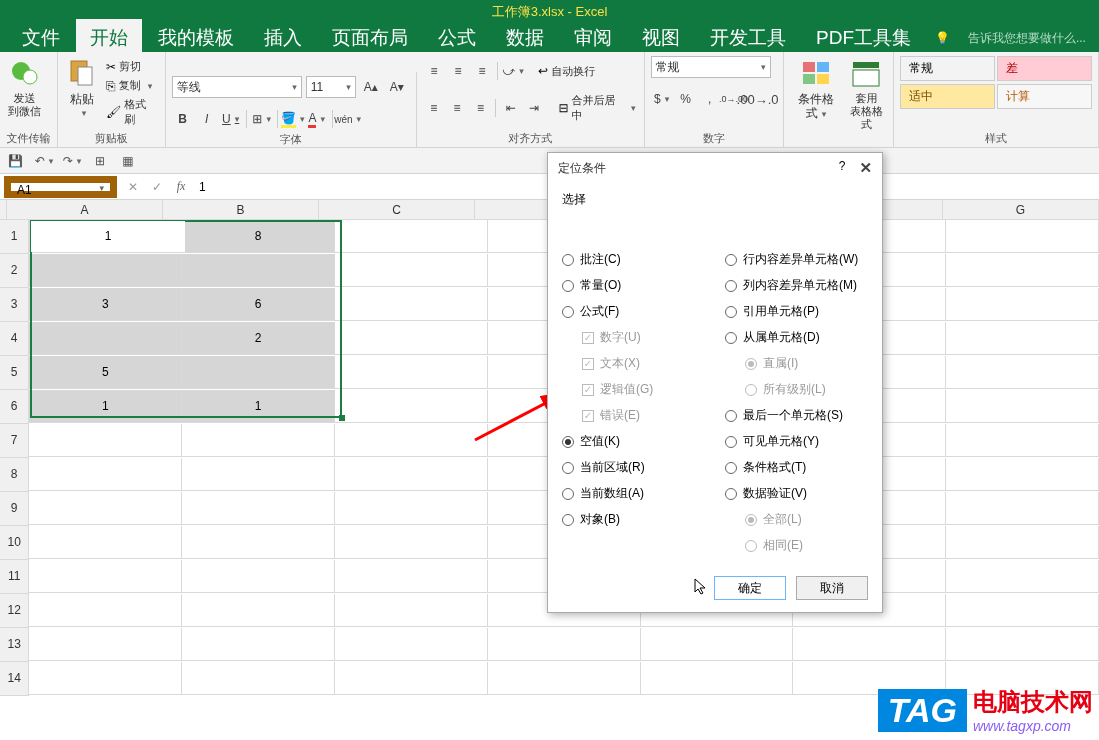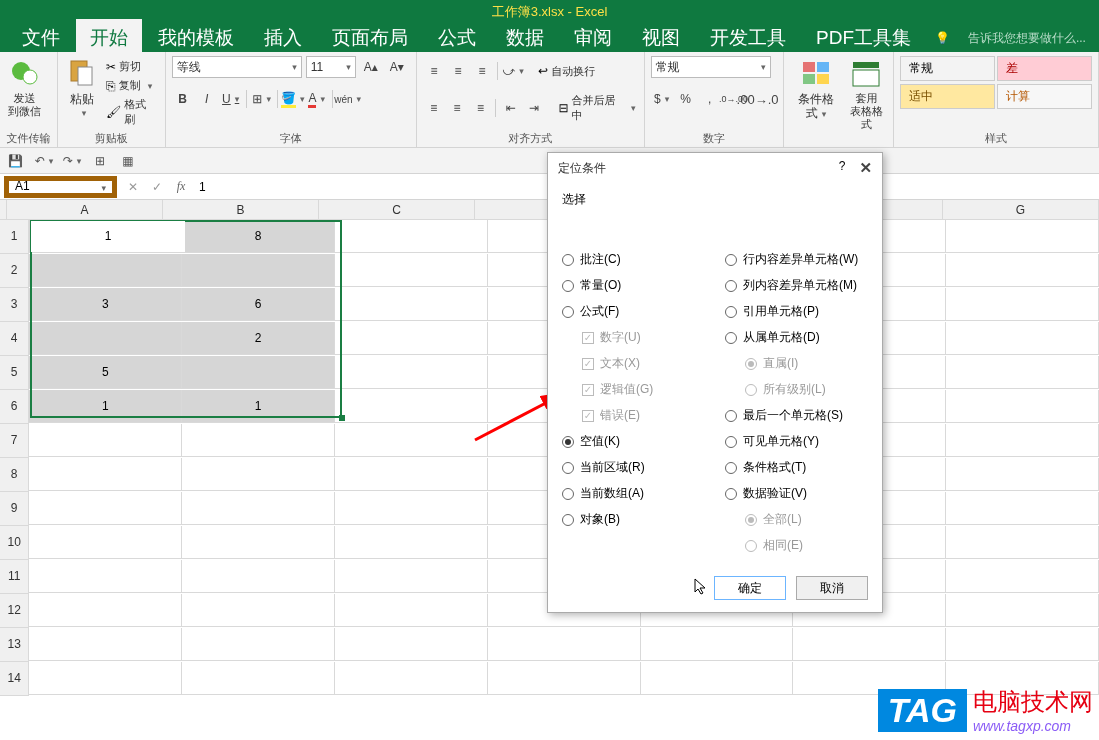--- a/index.html
+++ b/index.html
@@ -22,21 +22,21 @@
 .smallbtn .lbl{font-size:11px;color:#333;}
 .combo{border:1px solid #bbb;background:#fff;height:22px;display:flex;align-items:center;padding:0 4px;font-size:12px;color:#333;}
 .ddarrow{margin-left:4px;color:#666;font-size:9px;}
 .fontrow{display:flex;gap:4px;align-items:center;}
 .btnrow{display:flex;gap:2px;align-items:center;margin-top:4px;}
 .tbtn{width:22px;height:22px;display:flex;align-items:center;justify-content:center;cursor:pointer;color:#444;}
 .sep{width:1px;height:18px;background:#ccc;margin:0 2px;}
 .qat{height:26px;background:#f3f3f3;border-bottom:1px solid #d4d4d4;display:flex;align-items:center;padding:0 6px;gap:8px;}
 .qatbtn{width:20px;height:20px;display:flex;align-items:center;justify-content:center;cursor:pointer;color:#555;}
 .formulabar{height:26px;background:#fff;border-bottom:1px solid #d4d4d4;display:flex;align-items:center;}
-.namebox{width:113px;height:22px;border:5px solid #a16207;margin:0 4px;padding:0 6px;display:flex;align-items:flex-end;font-size:12px;justify-content:space-between;}
+.namebox{width:113px;height:22px;border:7px solid #a16207;margin:0 4px;padding:0 6px;display:flex;align-items:flex-start;font-size:12px;justify-content:space-between;}
 .fbtn{width:24px;height:22px;display:flex;align-items:center;justify-content:center;color:#999;cursor:pointer;}
 .fxlabel{font-style:italic;font-family:serif;color:#666;}
 .fbarinput{flex:1;padding:0 6px;font-size:12px;}
 .sheet{position:relative;background:#fff;}
 .colheaders{display:flex;margin-left:30px;}
 .colh{text-align:center;color:#333;background:#f0f0f0;border-right:1px solid #d9d9d9;border-bottom:1px solid #d9d9d9;height:20px;line-height:20px;}
 .rowcont{display:flex;}
 .rowh{width:30px;background:#f0f0f0;border-right:1px solid #d9d9d9;border-bottom:1px solid #d9d9d9;text-align:center;line-height:33px;color:#333;}
 .cell{border-right:1px solid #d9d9d9;border-bottom:1px solid #d9d9d9;height:33px;line-height:33px;text-align:center;}
 .corner{width:30px;height:20px;background:#f0f0f0;border-right:1px solid #d9d9d9;border-bottom:1px solid #d9d9d9;}
@@ -61,21 +61,21 @@
 .cbox .box{width:12px;height:12px;border:1px solid #bbb;display:flex;align-items:center;justify-content:center;font-size:10px;color:#bbb;}
 .cbox span{color:#999;}
 .dlg-btns{display:flex;justify-content:flex-end;gap:10px;padding:12px 14px;}
 .dlgbtn{width:72px;height:24px;border:1px solid #aaa;background:#f0f0f0;cursor:pointer;font-size:12px;}
 .dlgbtn.primary{border:1px solid #6cb5ff;background:#fff;}
 .arrow{position:absolute;pointer-events:none;}
 .style-box{border:1px solid #ccc;padding:3px 8px;width:95px;font-size:12px;}
 .watermark{position:absolute;right:0;bottom:0;display:flex;align-items:center;gap:6px;padding:6px;}
 .wm-tag{background:#0088e0;color:#fff;font-weight:bold;font-size:34px;padding:2px 10px;font-style:italic;}
 .wm-text{display:flex;flex-direction:column;}
-.wm-cn{color:#e60012;font-weight:normal;font-size:24px;}
+.wm-cn{color:#e60012;font-weight:bold;font-size:24px;}
 .wm-url{color:#8b5cf6;font-size:14px;font-style:italic;}
 </style>
 </head>
 <body>
 
 <div class="titlebar">
   <span>工作簿3.xlsx - Excel</span>
 </div>
 
 <div class="menubar">
@@ -132,21 +132,21 @@
             <span class="ddarrow">▾</span>
           </div>
         <div class="smallbtn">
             <span>🖌</span>
             <span class="lbl">格式刷</span>
           </div>
       </div>
     </div>
     <div class="rgroup-label">剪贴板</div>
   </div>
-  <div class="rgroup" style="width:252px;">
+  <div class="rgroup" style="width:252px;margin-top:20px;">
     <div style="display:flex;flex-direction:column;gap:6px;">
     <div class="fontrow">
       <div class="combo" style="width:130px;">
             <span>等线</span>
             <span class="ddarrow" style="margin-left:auto;">▾</span>
           </div>
       <div class="combo" style="width:50px;">
             <span>11</span>
             <span class="ddarrow" style="margin-left:auto;">▾</span>
           </div>

